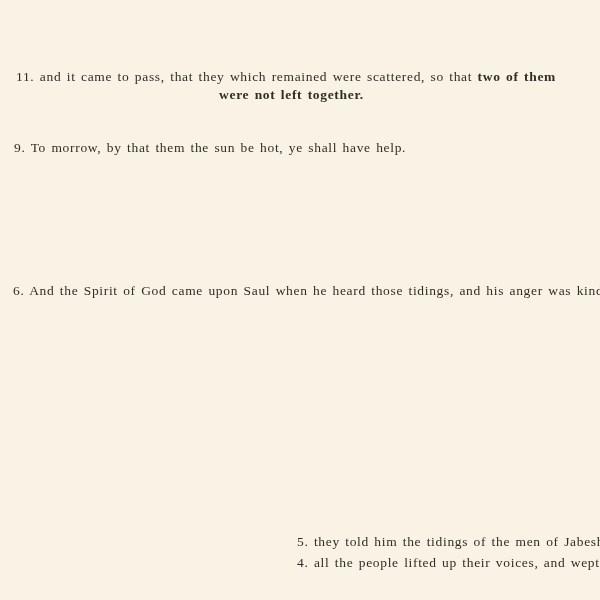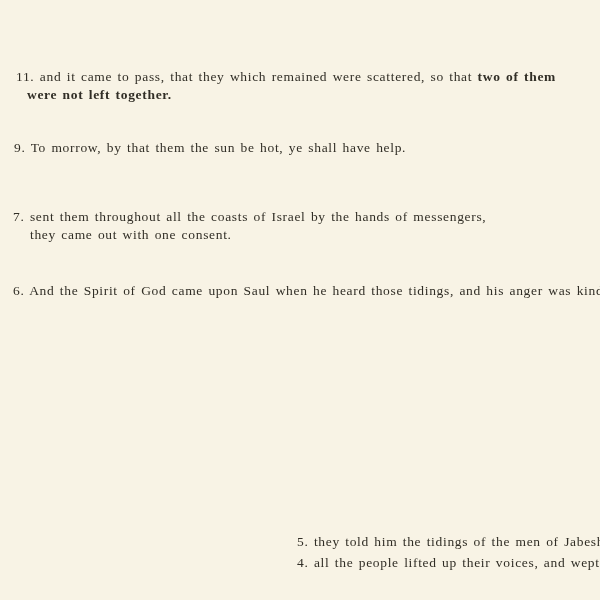--- a/index.html
+++ b/index.html
@@ -16,21 +16,21 @@
   }
   .verse {
     position: absolute;
     color: #312e26;
     font-size: 13.5px;
     line-height: 18px;
     letter-spacing: 0.05em;
     word-spacing: 0.10em;
     white-space: nowrap;
   }
-  .verse .line { white-space: nowrap; }
+  .verse .line { white-space: nowrap; text-align: center; }
   .bold { font-weight: 700; }
   .indent-18 { margin-left: 11px; }
   .indent-17 { margin-left: 17px; }
   #v11 { left: 16px; top: 68px; }
   #v9  { left: 14px; top: 139px; }
   #v7  { left: 13px; top: 208px; }
   #v6  { left: 13px; top: 282px; }
   #v5  { left: 297px; top: 533px; }
   #v2  { left: 33px;  top: 554px; }
   #v4  { left: 297px; top: 554px; }
@@ -52,27 +52,20 @@
   </div>
 
   <div class="verse" id="v9">
     <div class="line">
       <span class="num">9.</span>
       <span>To morrow, by that them the sun be hot, ye shall have help.</span>
     </div>
   </div>
 
   <div class="verse" id="v7">
-    <div class="line">
-      <span class="num">7.</span>
-      <span>sent them throughout all the coasts of Israel by the hands of messengers,</span>
-    </div>
-    <div class="line indent-17">
-      <span>they came out with one consent.</span>
-    </div>
   </div>
 
   <div class="verse" id="v6">
     <div class="line">
       <span class="num">6.</span>
       <span>And the Spirit of God came upon Saul when he heard those tidings, and his anger was kindled greatly.</span>
     </div>
   </div>
 
   <div class="verse" id="v5">

